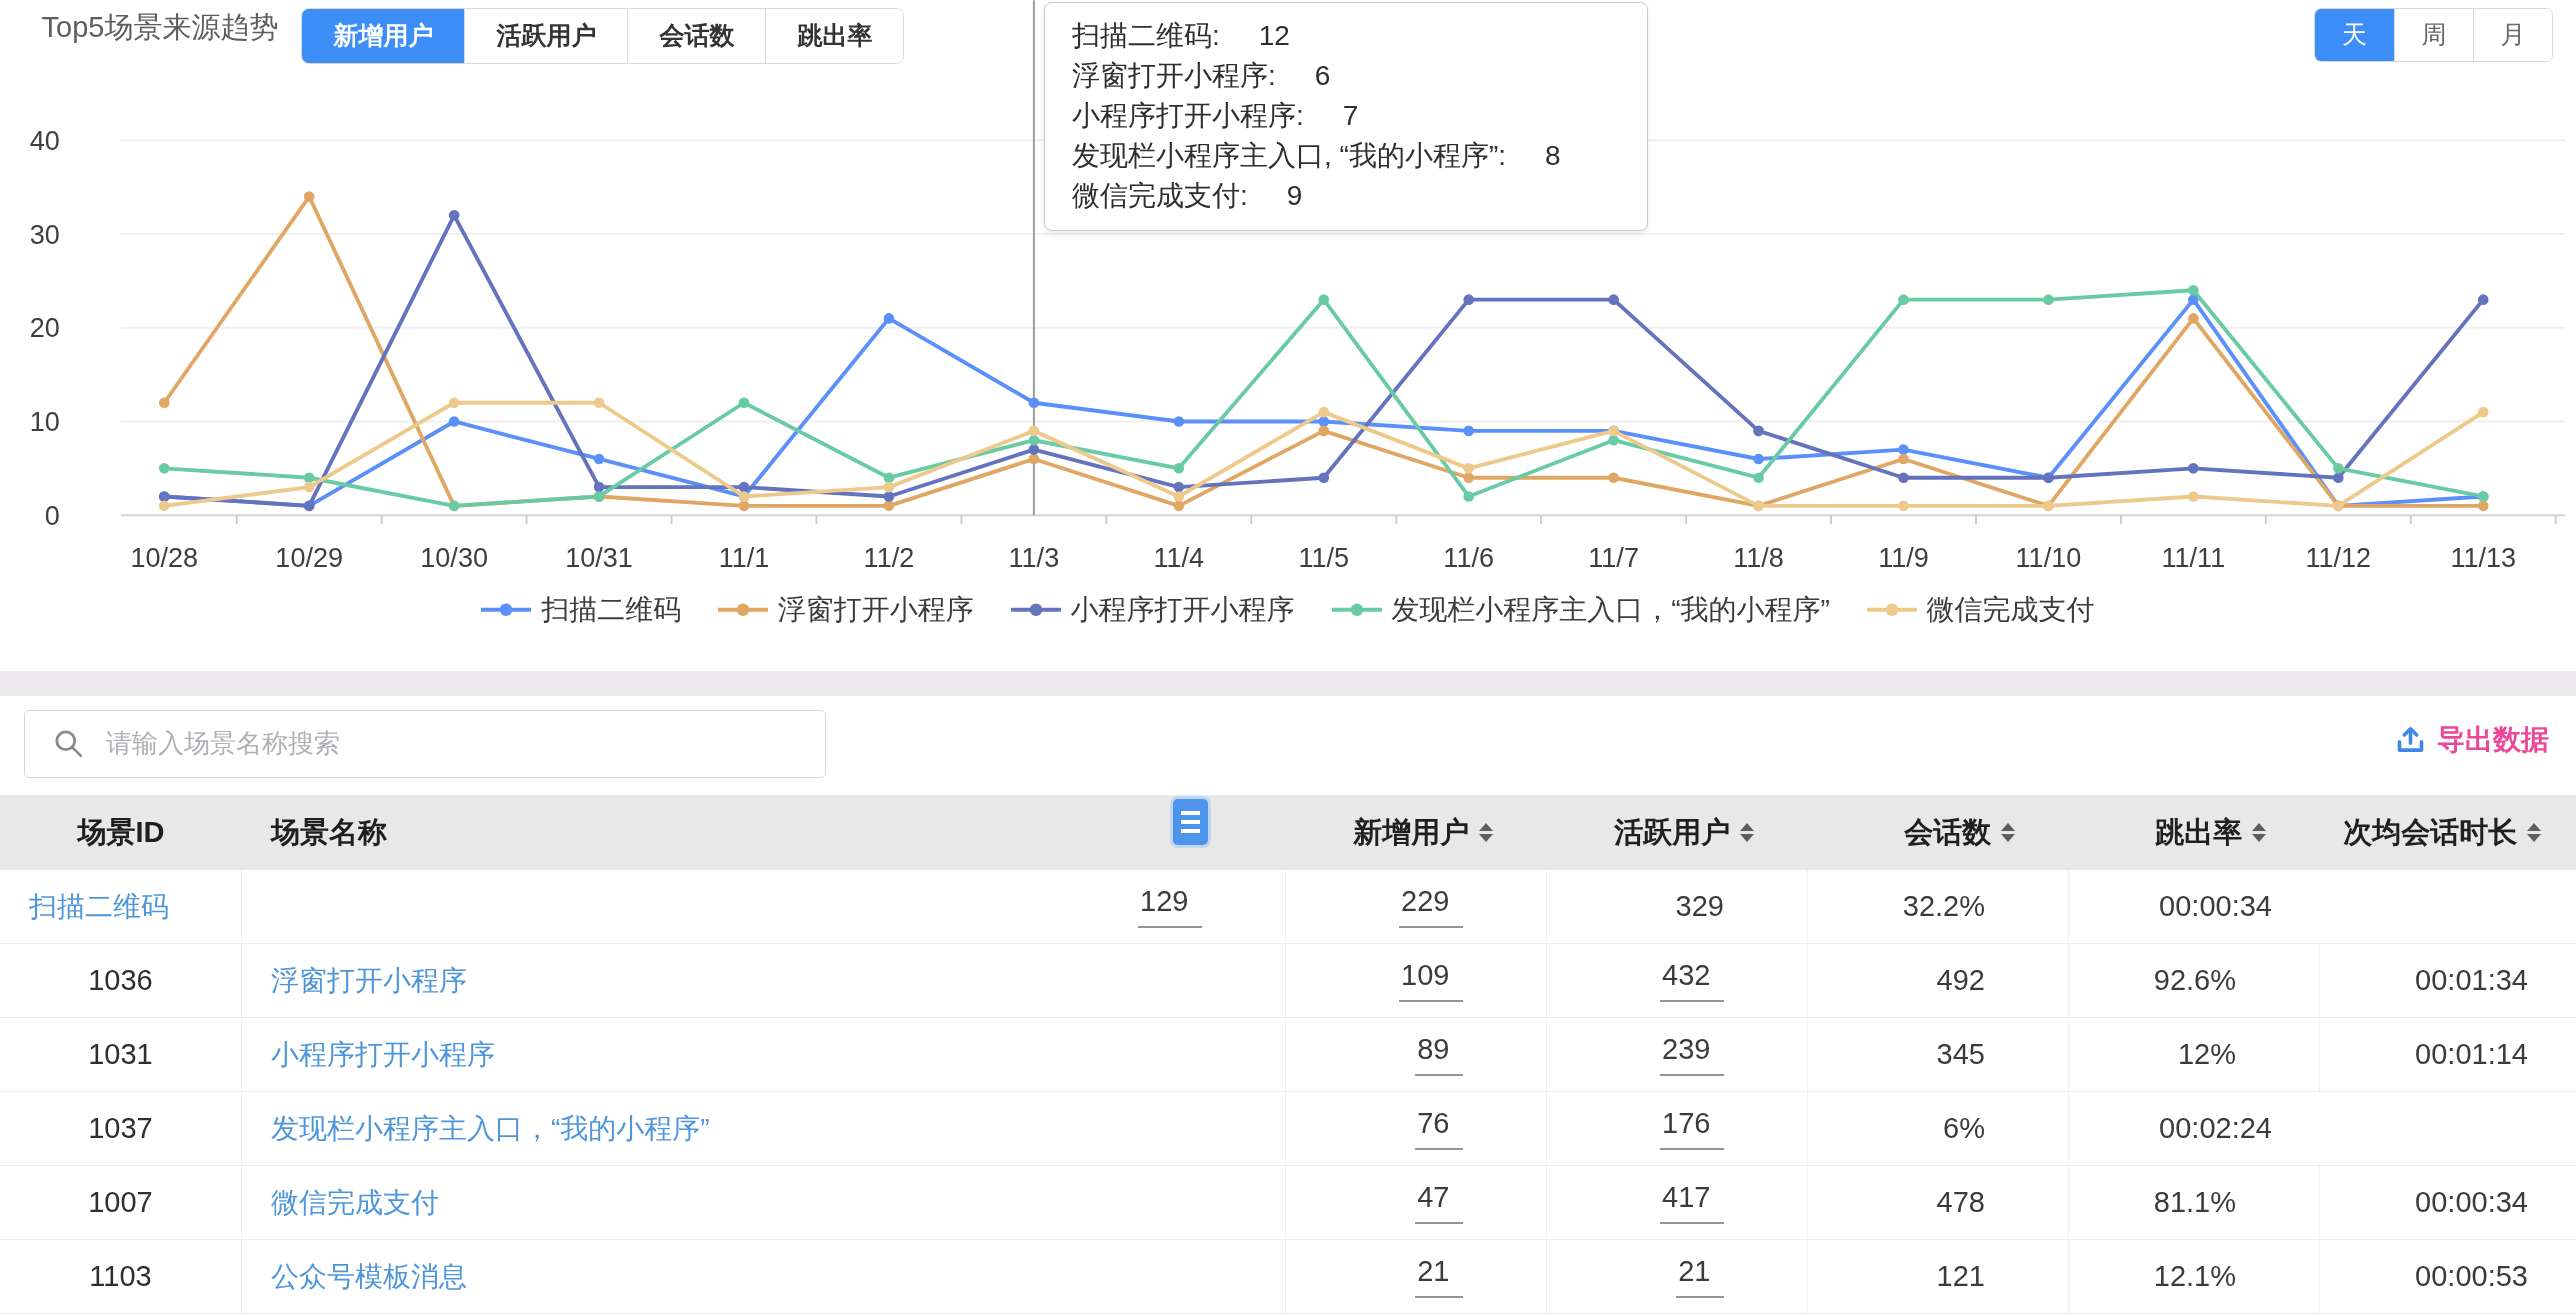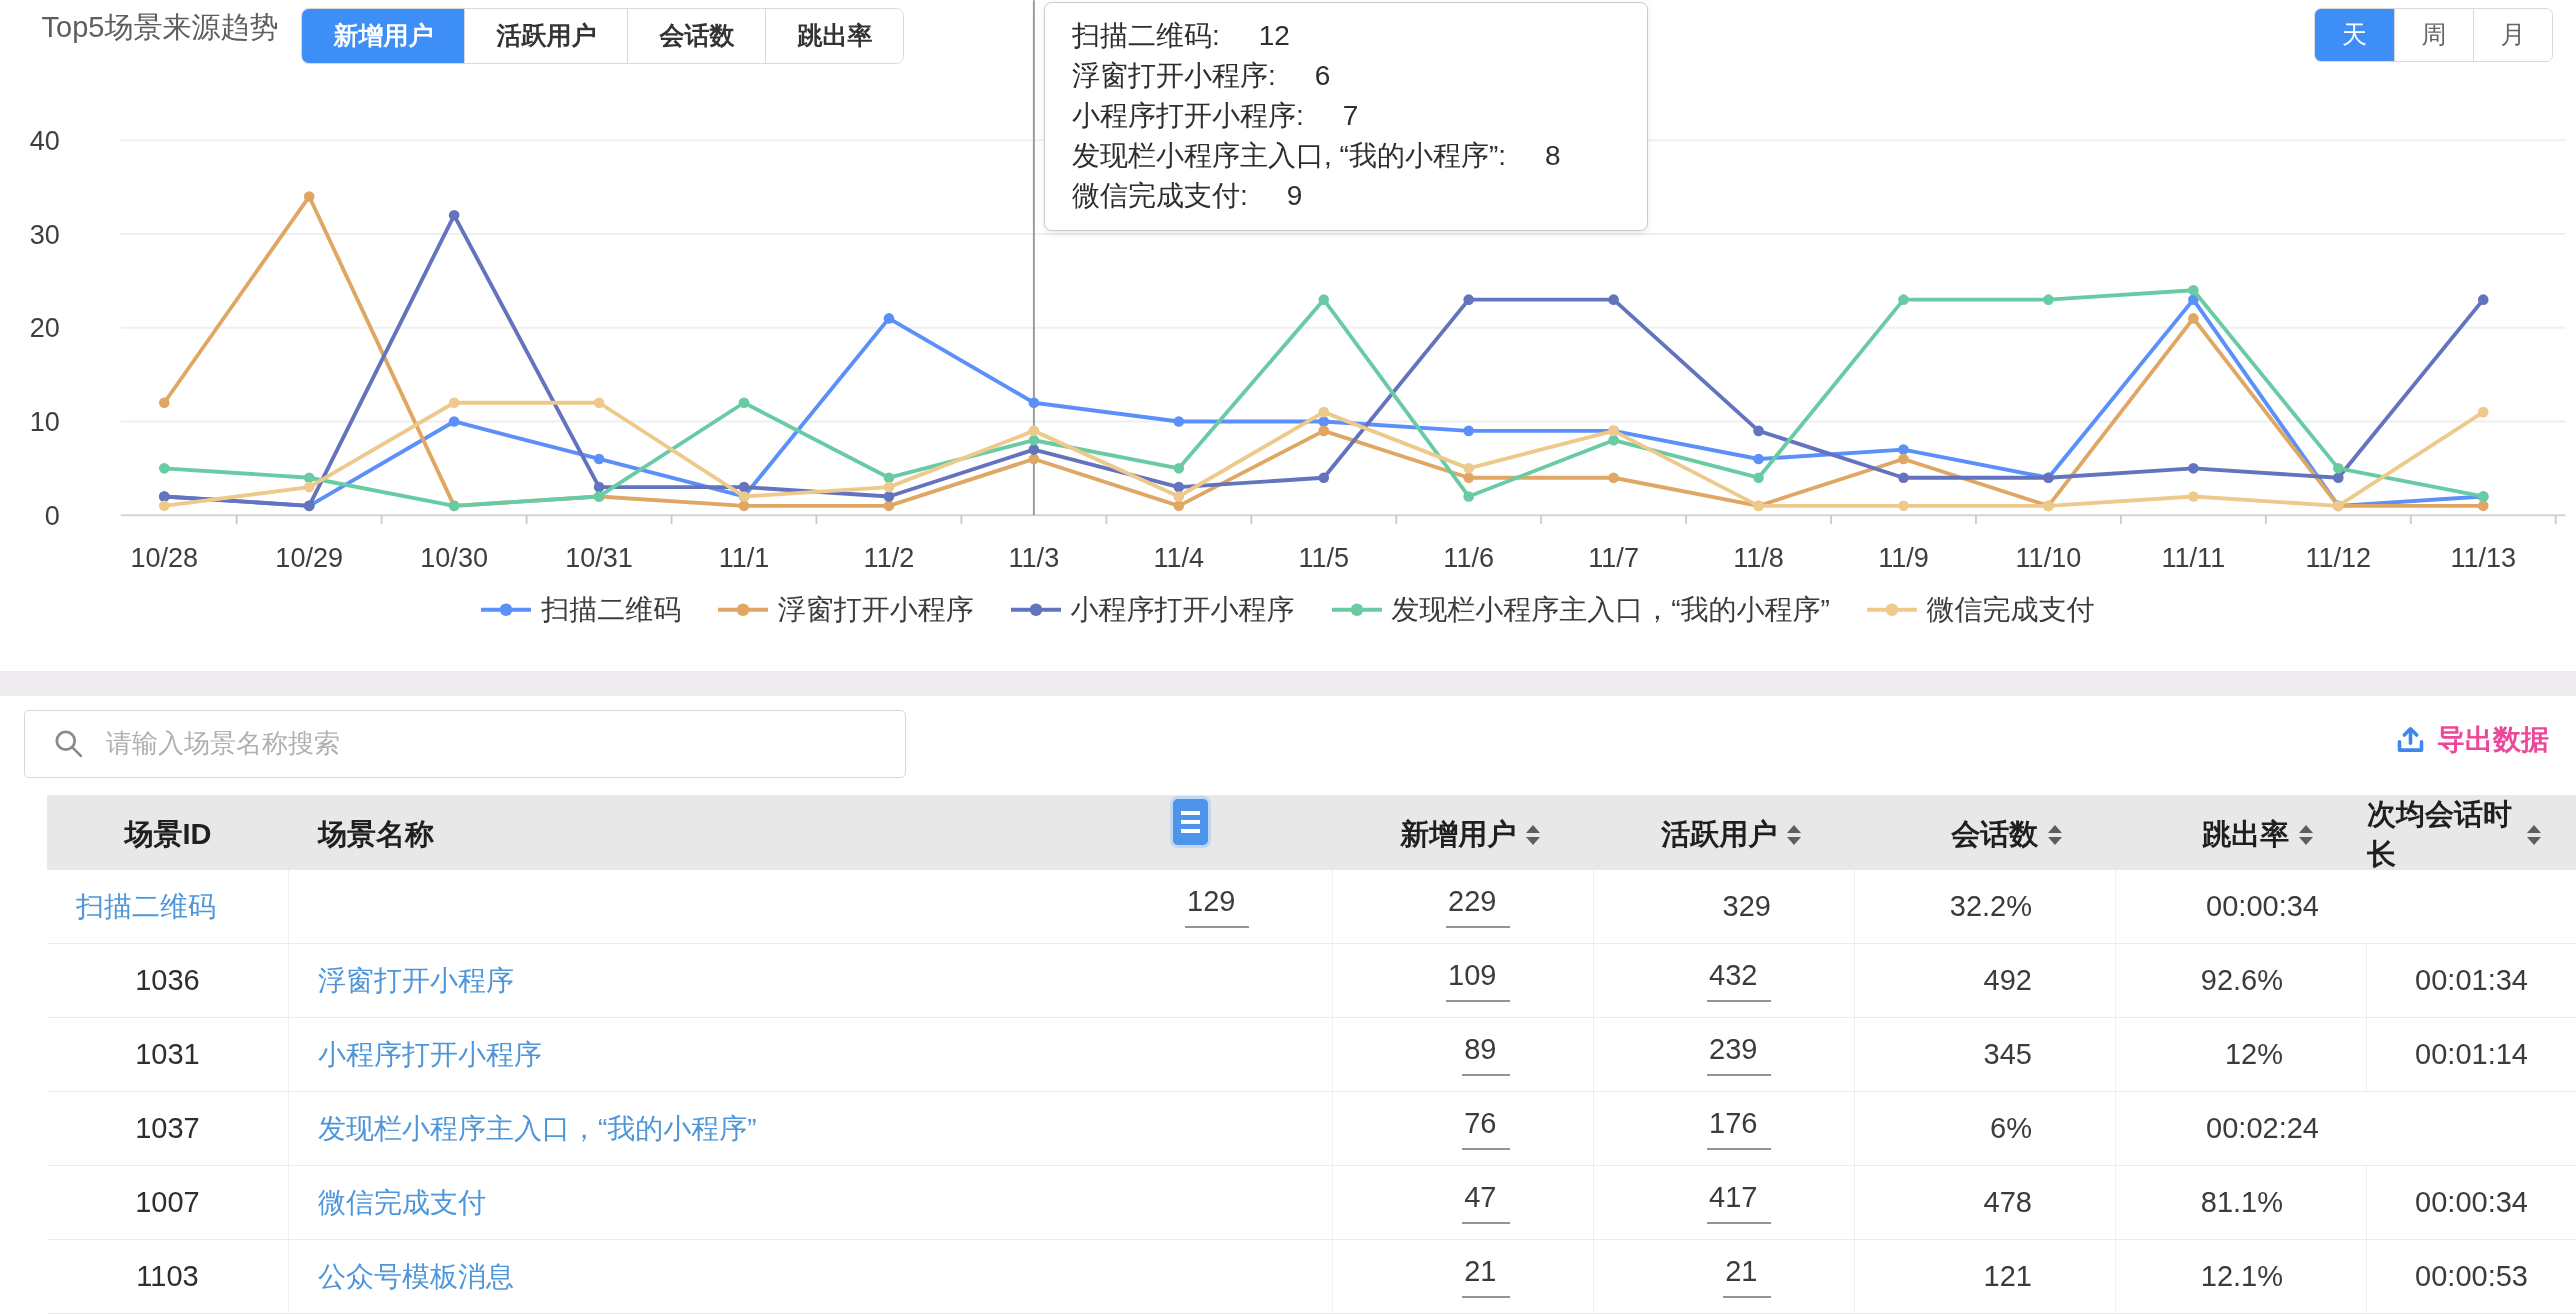--- a/index.html
+++ b/index.html
@@ -29,28 +29,28 @@
   .tooltip { position:absolute; left:1044px; top:1.9px; width:604px; background:#fff; border:1.9px solid #c9c9c9; border-radius:7.7px; box-shadow:0 2.9px 7.7px rgba(0,0,0,.08); padding:13.5px 27px; z-index:6; }
   .tt-row { display:flex; justify-content:flex-start; height:40px; align-items:center; font-size:28px; color:#2e2e2e; }
   .tt-l { padding-right:39px; }
   .tt-v { padding-right:31px; }
 
   
   .band { width:2576px; height:25px; background:#edebee; }
 
   
   .toolbar { position:relative; width:2576px; height:99px; background:#fff; }
-  .search-box { position:absolute; left:24px; top:13.5px; width:882px; height:68px; border:1px solid #d6d6d6; border-radius:4.8px; background:#fff; display:flex; align-items:center; }
+  .search-box { position:absolute; left:24px; top:13.5px; width:802px; height:68px; border:1px solid #d6d6d6; border-radius:4.8px; background:#fff; display:flex; align-items:center; }
   .search-box svg { margin:0 21px 0 27px; flex:0 0 auto; }
   .search-input { border:none; outline:none; flex:1; height:58px; font-size:26px; color:#333; font-family:inherit; }
   .search-input::placeholder { color:#aeb0b4; }
   .export-btn { position:absolute; right:27px; top:25px; display:flex; align-items:center; gap:9.7px; font-size:28px; font-weight:700; color:#ec4899; cursor:pointer; background:none; border:none; font-family:inherit; }
 
   
-  .table-wrap { position:relative; width:2576px;padding-left:47px; }
+  .table-wrap { position:relative; width:2576px; }
   .t-head, .tr { display:grid; grid-template-columns:242px 1044px 261px 261px 261px 251px 1fr; }
   .t-head { height:75px; background:#e8e8e8; }
   .th { display:flex; align-items:center; font-size:29px; font-weight:700; color:#1f1f1f; }
   .th.c0 { justify-content:center; }
   .th.c1 { padding-left:29px; }
   .th.c2,.th.c3,.th.c4,.th.c5 { justify-content:flex-end; padding-right:54px; }
   .th.c6 { justify-content:flex-end; padding-right:35px; }
   .sort { display:inline-flex; flex-direction:column; gap:3.9px; margin-left:9.7px; cursor:pointer; }
   .sort i { display:block; width:0; height:0; border-left:7.7px solid transparent; border-right:7.7px solid transparent; }
   .sort .up { border-bottom:8.7px solid #5e5e5e; }

